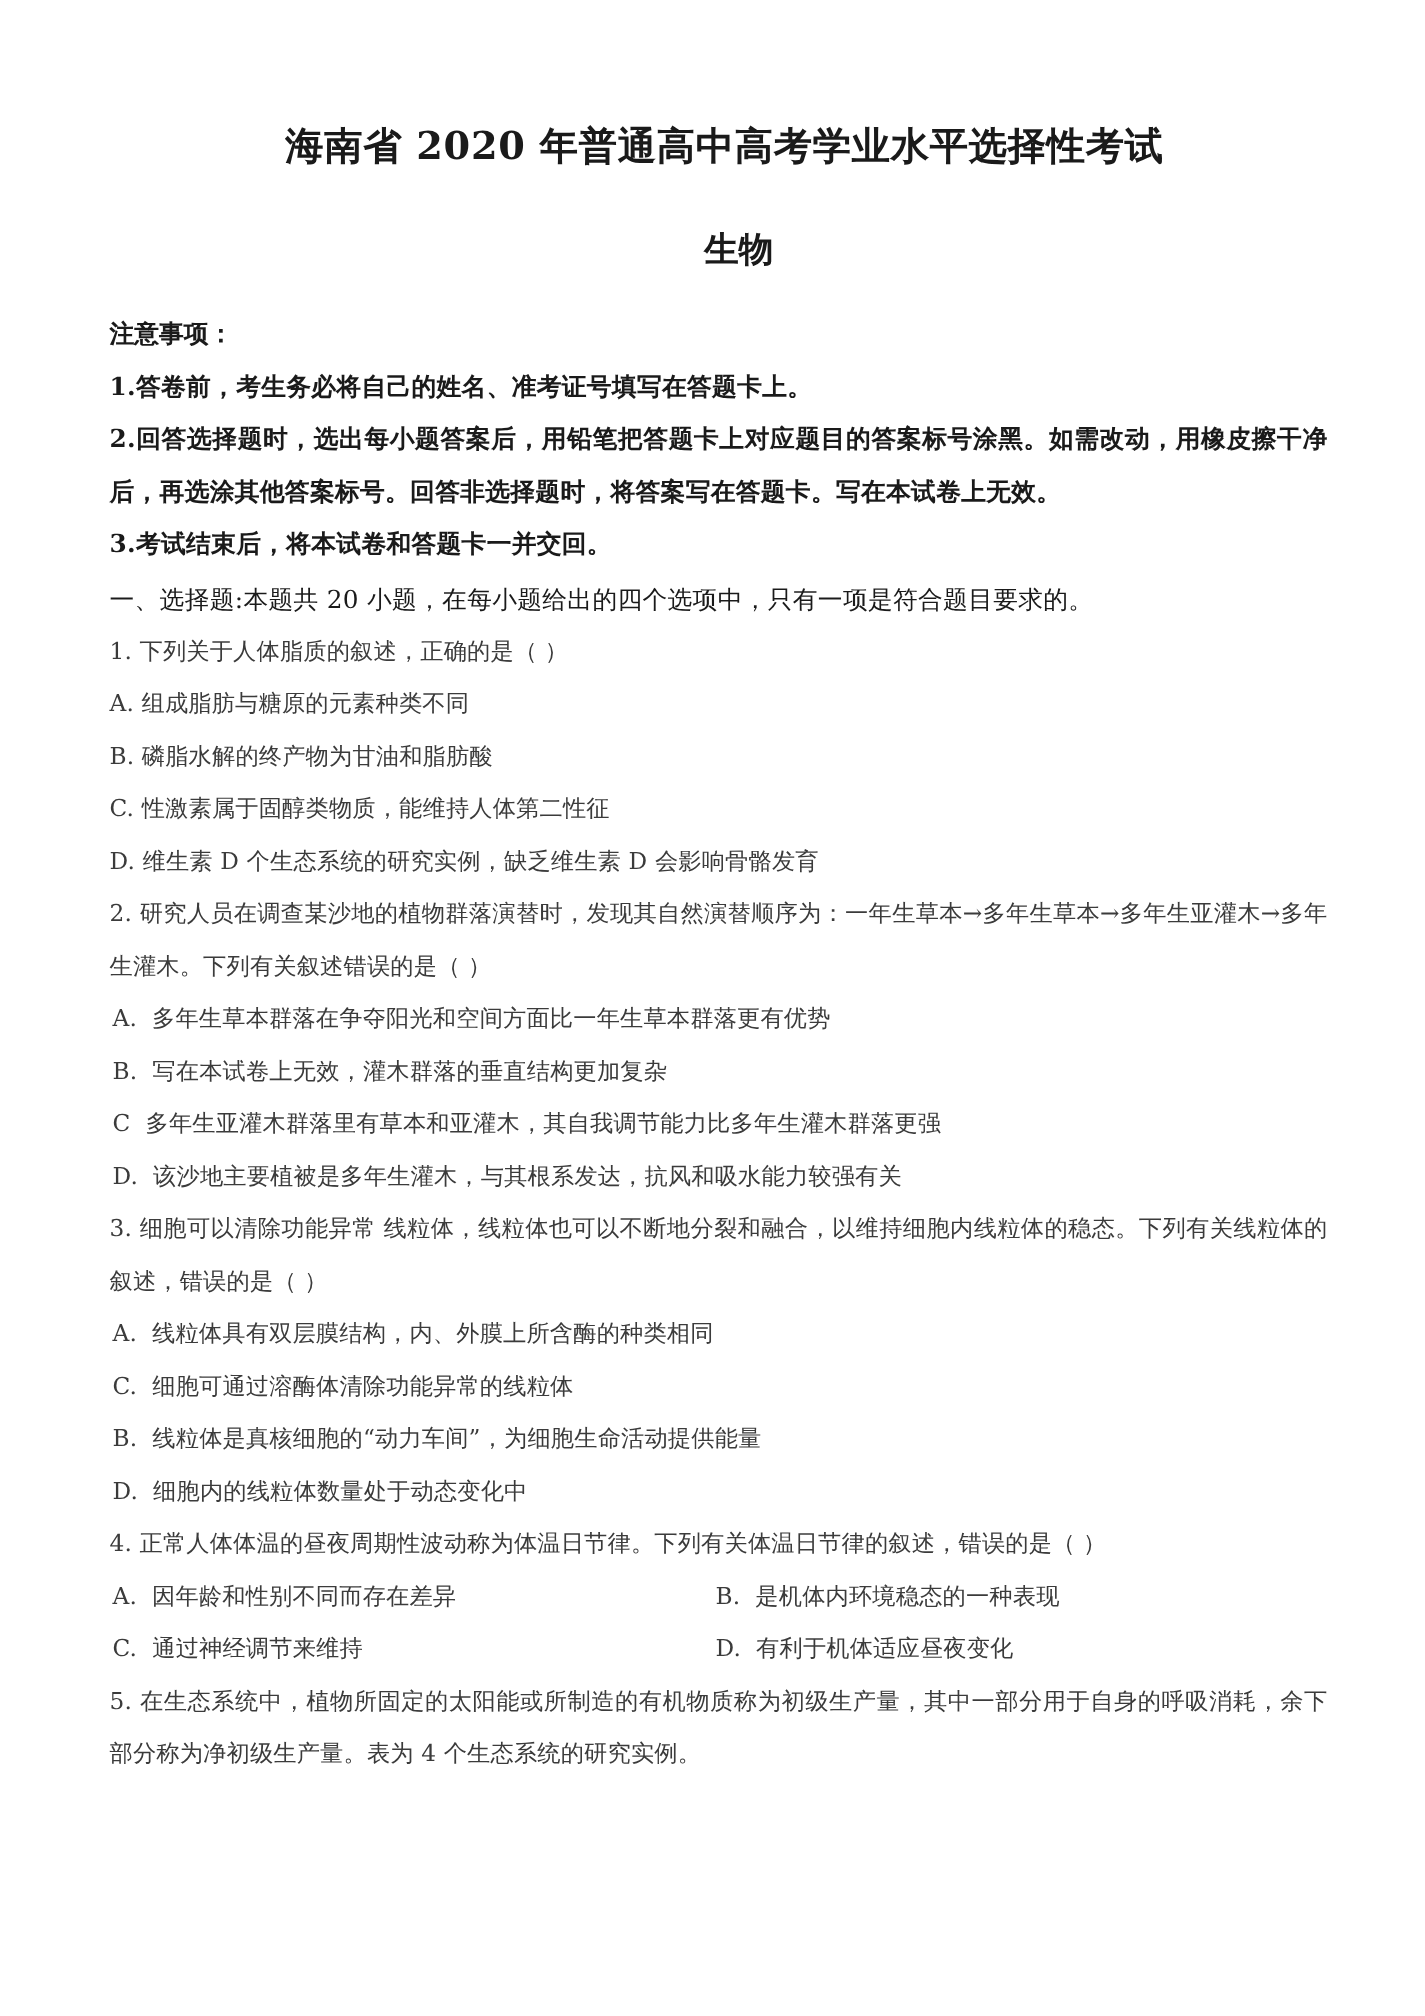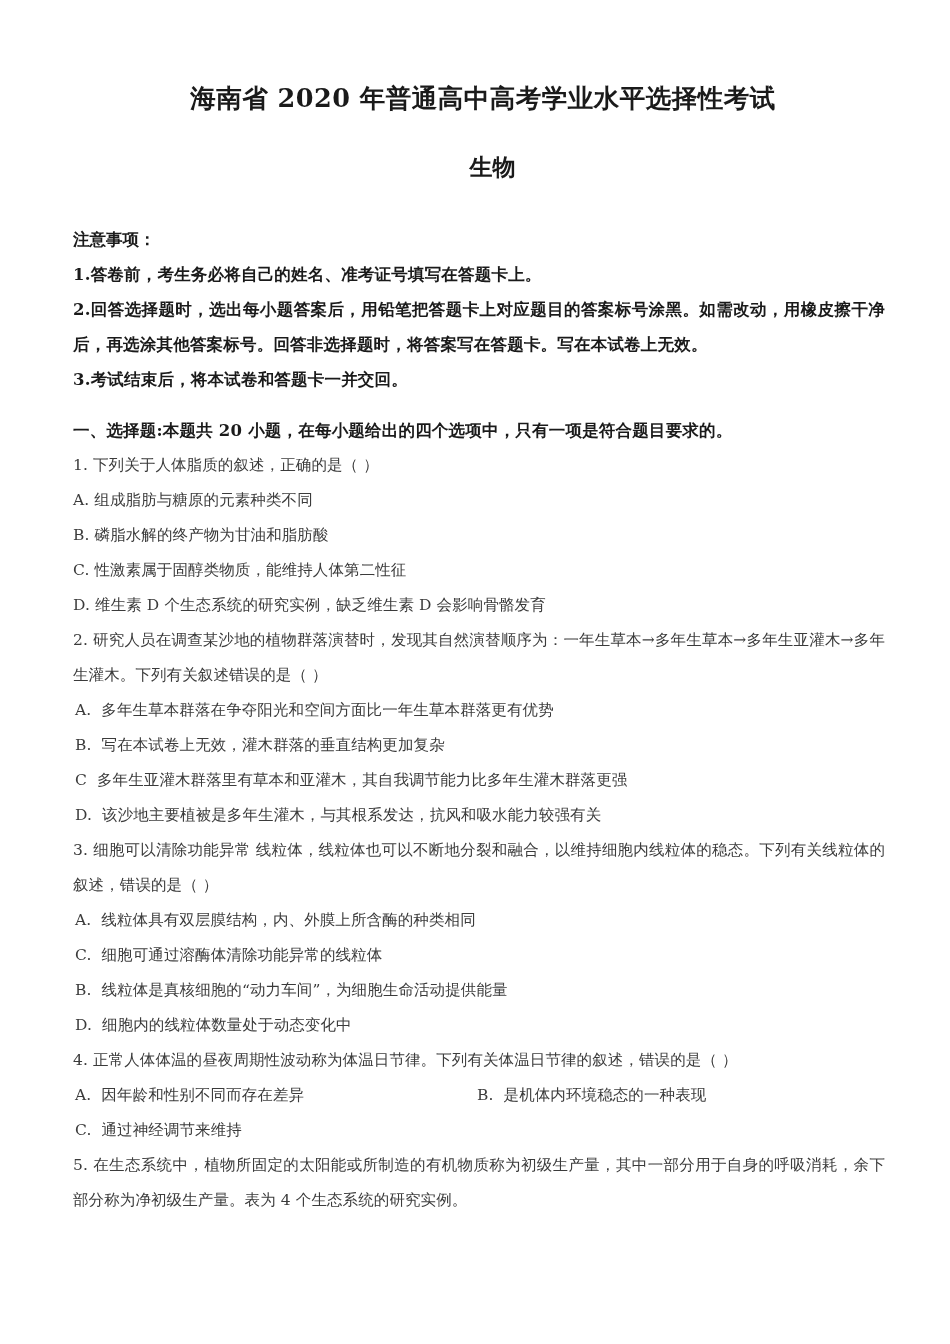--- a/index.html
+++ b/index.html
@@ -46,21 +46,21 @@
     position: absolute;
     left: 0; right: 0;
     top: 155px;
     padding-left: 35px;
   }
 
   
   .body-block {
     position: absolute;
     left: 73px;
-    top: 222px;
+    top: 205px;
     width: 812px;
   }
 
   
   .notice-line {
     font-weight: bold;
     font-size: 16.5px;
     line-height: 35px;
     letter-spacing: 0.2px;
     white-space: pre-wrap;
@@ -72,25 +72,25 @@
   }
   .notice-para {
     font-weight: bold;
     font-size: 16.5px;
     line-height: 35px;
     letter-spacing: 0.2px;
     text-align: justify;
     text-justify: inter-ideograph;
   }
   .section-head {
-    font-weight: bold;
+    font-weight: normal;
     font-size: 16.5px;
     line-height: 35px;
     letter-spacing: 0.2px;
-    margin-top: 16px;
+    margin-top: 2px;
   }
 
   
   .question {
     font-weight: normal;
     font-size: 15.5px;
     color: #3b3b3b;
   }
   .q-stem {
     line-height: 35px;
@@ -175,20 +175,21 @@
     </div>
 
     <div class="question">
       <div class="q-stem">4. 正常人体体温的昼夜周期性波动称为体温日节律。下列有关体温日节律的叙述，错误的是（  ）</div>
       <div class="opt-row">
         <div class="opt-col-a">A.  因年龄和性别不同而存在差异</div>
         <div class="opt-col-b">B.  是机体内环境稳态的一种表现</div>
       </div>
       <div class="opt-row">
         <div class="opt-col-a">C.  通过神经调节来维持</div>
+        <div class="opt-col-b">D.  有利于机体适应昼夜变化</div>
       </div>
     </div>
 
     <div class="question">
       <div class="q5-lead">5.  在生态系统中，植物所固定的太阳能或所制造的有机物质称为初级生产量，其中一部分用于自身的呼吸消耗，余下部分称为净初级生产量。表为 4 个生态系统的研究实例。</div>
     </div>
 
   </div>
 </div>
 

